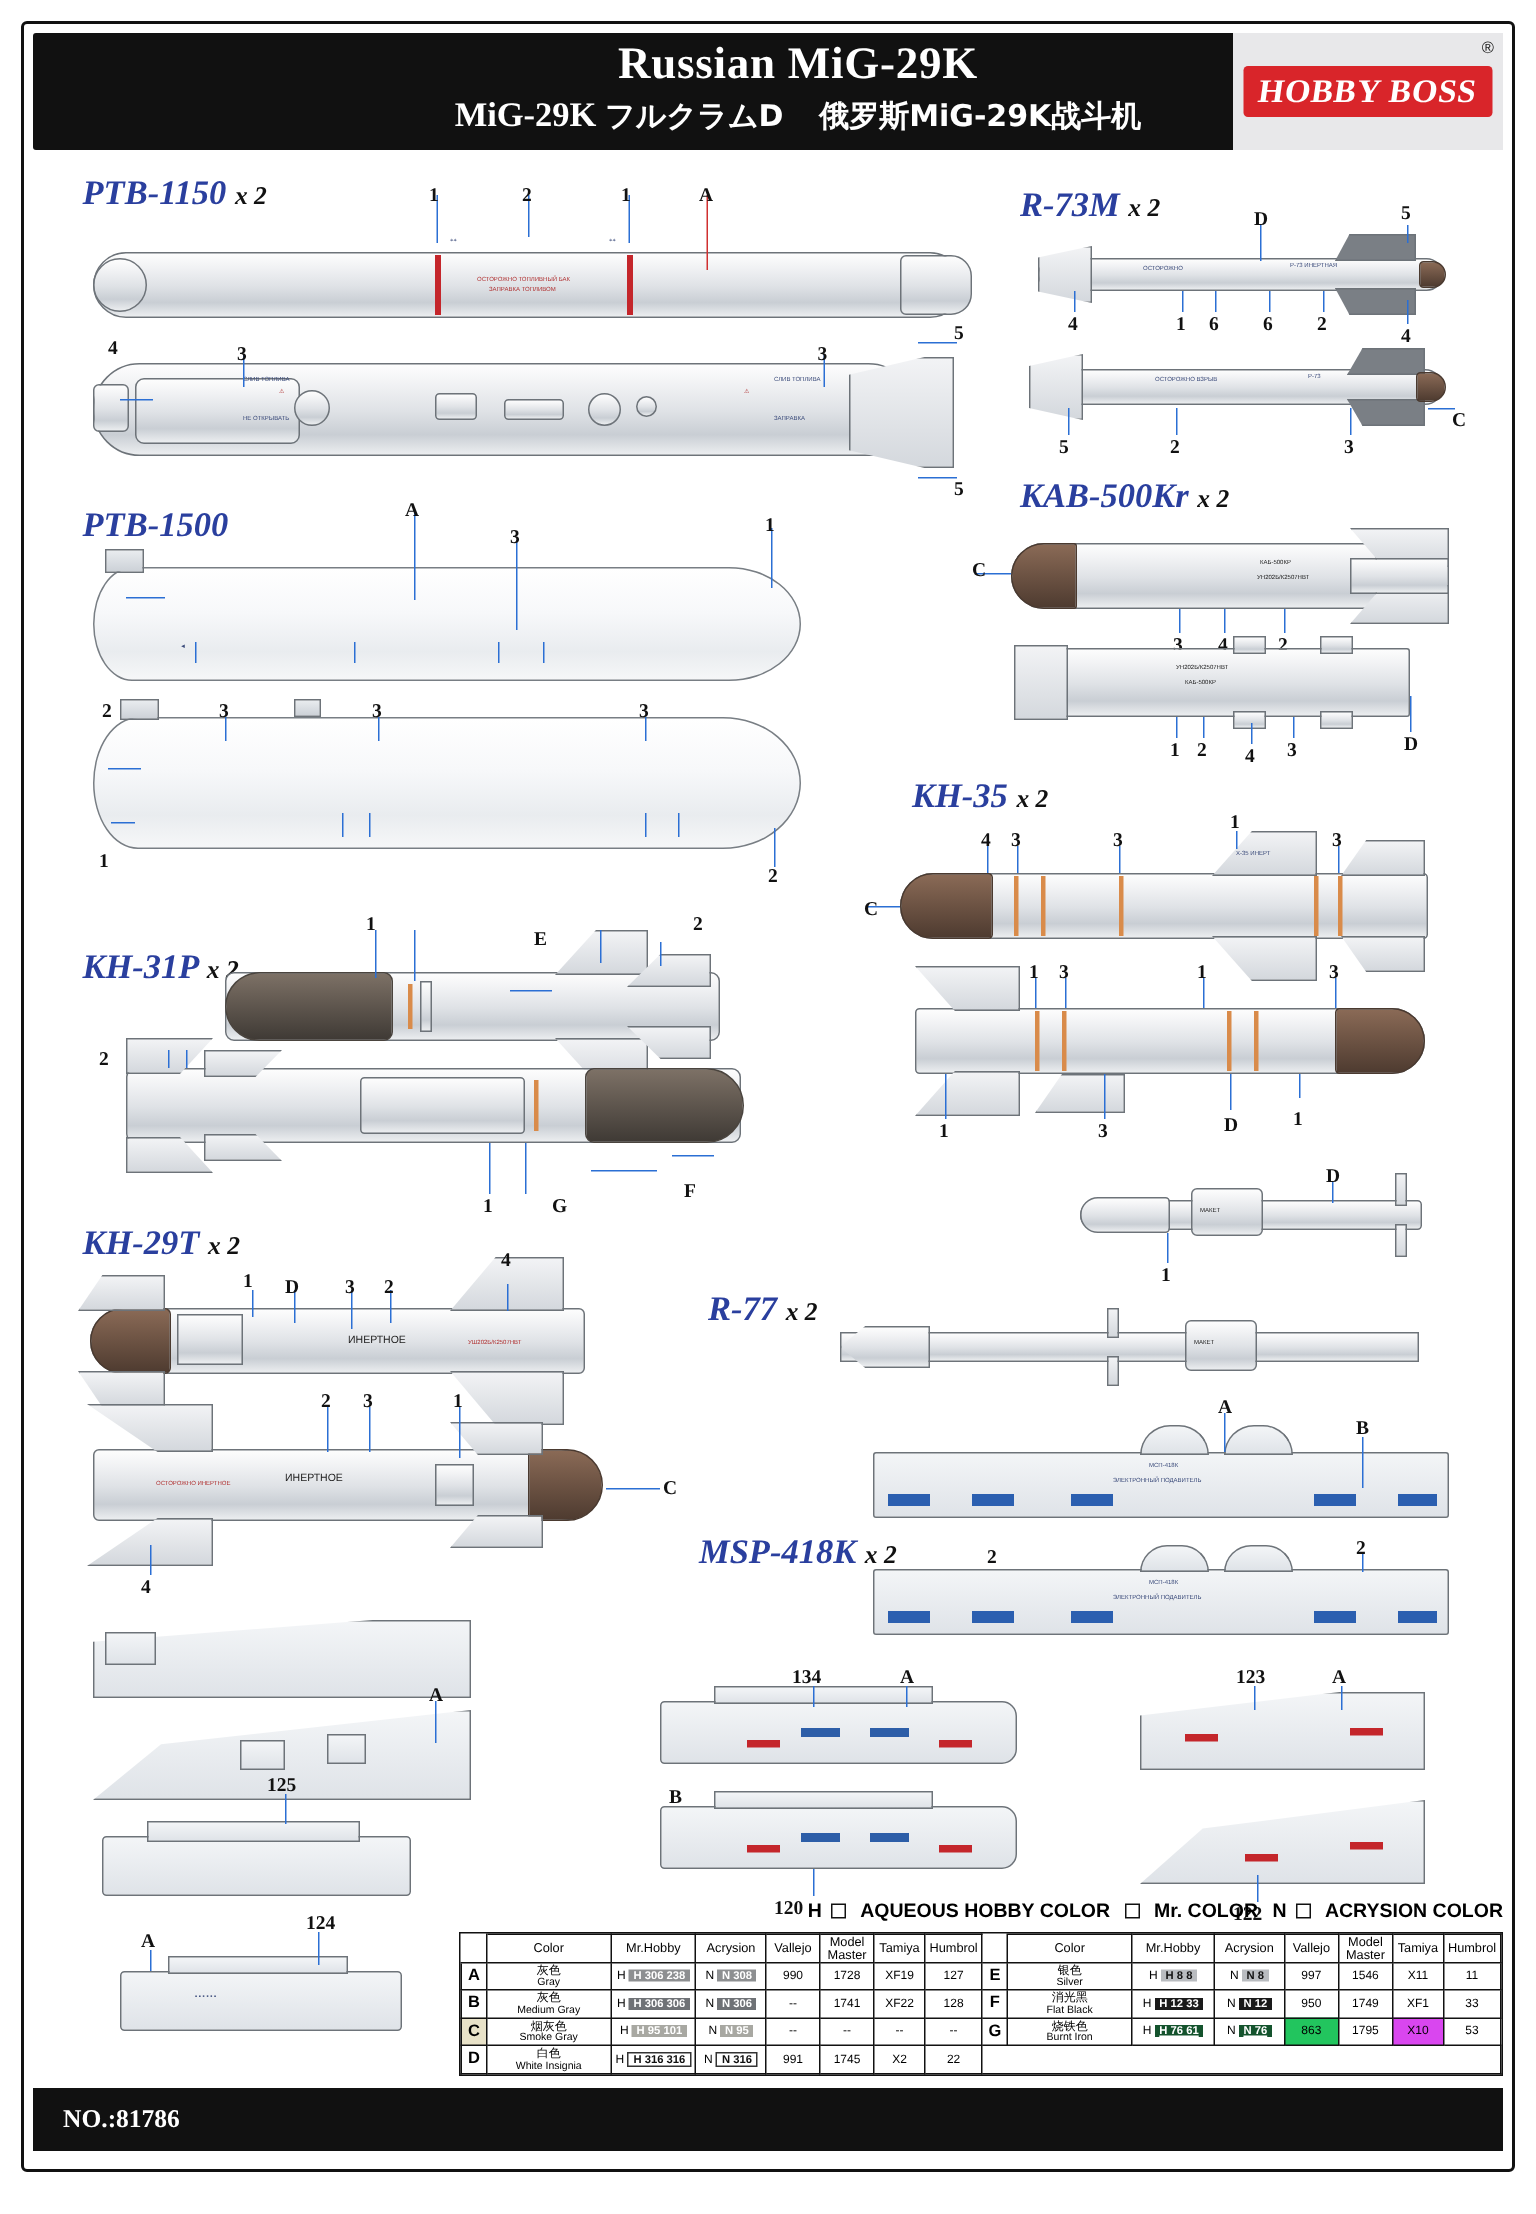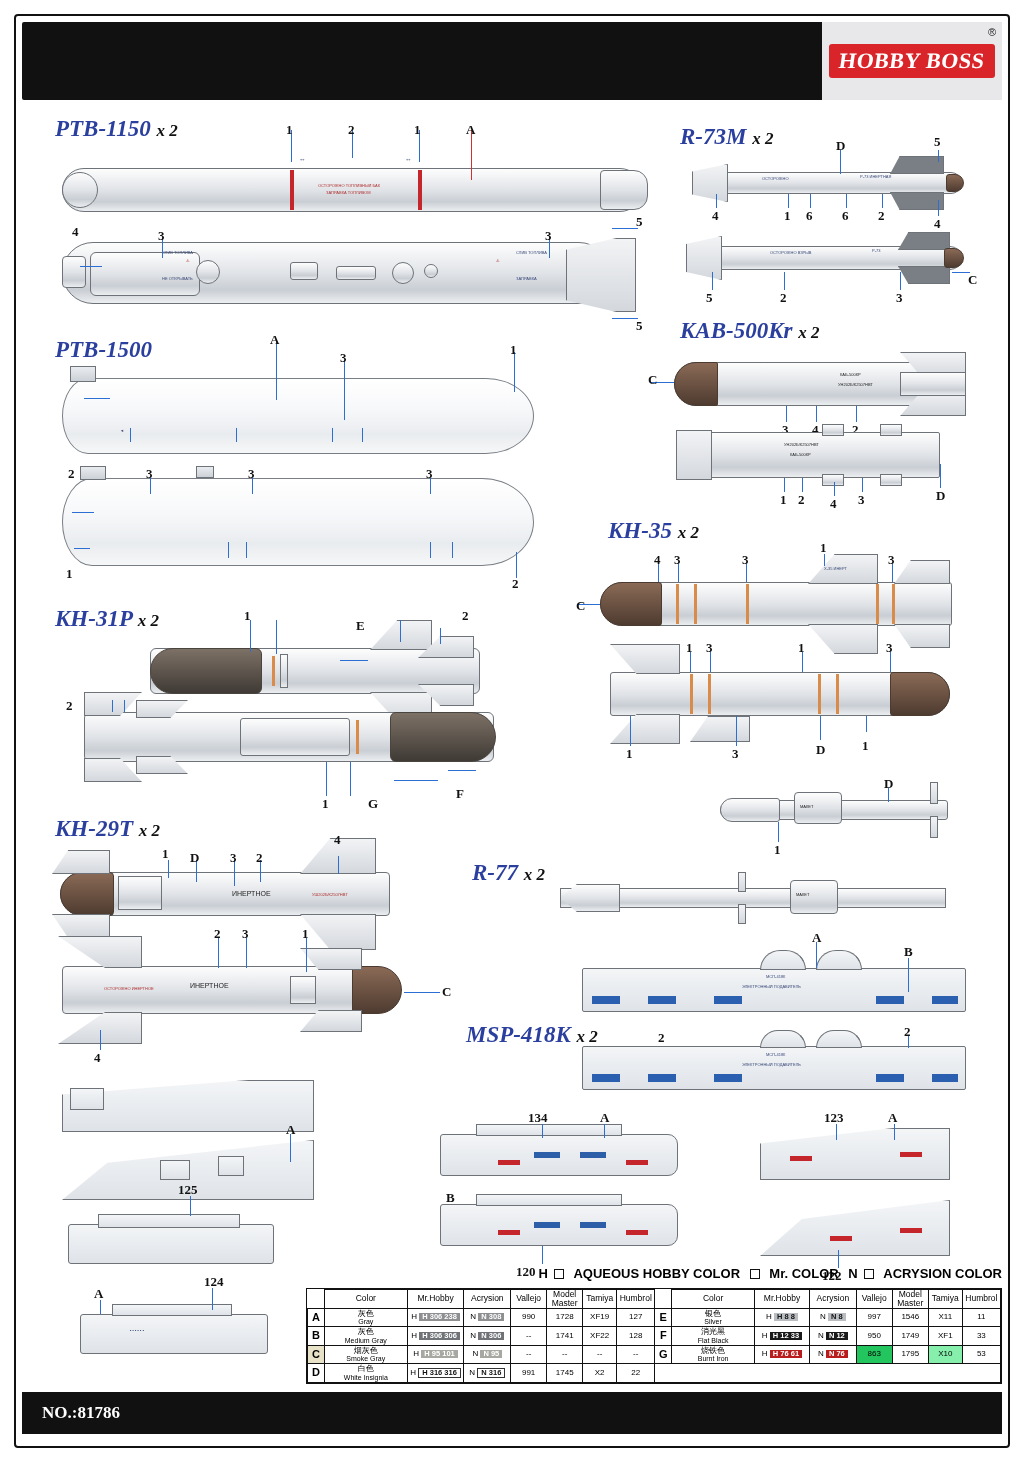--- a/index.html
+++ b/index.html
@@ -169,21 +169,21 @@
   .note {
     position:absolute; left:306px; top:1390px; width:696px; font-size:9.5px; text-align:center;
     font-family:"Liberation Sans", sans-serif;
   }
   .swA { background:#8d8f91; }
   .swB { background:#6f7276; }
   .swC { background:#a8a8a2; }
   .swD { background:#ffffff; color:#111 !important; border:1px solid #333; }
   .swE { background:#b9bcc0; color:#111 !important; }
   .swF { background:#1a1a1a; }
-  .swG { background:#b91c1c; }
+  .swG { background:#14532d;text-decoration:underline; }
 
   
   .plate {
     position:absolute;
     background:linear-gradient(to bottom,#f3f5f7,#dfe3e8);
     border:1px solid #6d7379;
   }
   .pylon {
     position:absolute;
     background:linear-gradient(to bottom,#e9ecef,#ccd1d7);
@@ -192,20 +192,28 @@
   .blue-tab { position:absolute; background:#2b5fb0; }
 </style>
 </head>
 <body>
 
 <div class="page">
 
   <div class="outer-border"></div>
 
   <div class="header">
+    <div class="hdr-center">
+      <div class="hdr-title">Russian MiG-29K</div>
+      <div class="hdr-sub">
+        <span>MiG-29K</span>
+        <span class="jp">フルクラムD</span>
+        <span class="cn">俄罗斯MiG-29K战斗机</span>
+      </div>
+    </div>
     <div class="logo">
       <span class="logo-reg">®</span>
       <span class="logo-inner"><span class="logo-skew">HOBBY BOSS</span></span>
     </div>
   </div>
 
   <div class="sec-title" style="left:55px; top:116px;">
     <span>PTB-1150</span> <span class="x2">x 2</span>
   </div>
 
@@ -291,21 +299,21 @@
     <div class="ln ln-v" style="left:516px; top:552px; height:26px;"></div>
     <div class="ln ln-h" style="left:74px; top:548px; width:16px;"></div>
     <div class="cal" style="left:68px; top:466px;">2</div>
     <div class="cal" style="left:146px; top:466px;">3</div>
     <div class="cal" style="left:248px; top:466px;">3</div>
     <div class="cal" style="left:426px; top:466px;">3</div>
     <div class="cal" style="left:66px; top:566px;">1</div>
     <div class="cal" style="left:512px; top:576px;">2</div>
   </div>
 
-  <div class="sec-title" style="left:55px; top:606px;">
+  <div class="sec-title" style="left:55px; top:632px;">
     <span>KH-31P</span> <span class="x2">x 2</span>
   </div>
   <div>
     <div class="body-gray" style="left:150px; top:648px; width:330px; height:46px; border-radius:6px;"></div>
     <div class="dark-nose" style="left:150px; top:648px; width:112px; height:46px; border-radius:23px 6px 6px 23px;"></div>
     <div class="fin" style="left:370px; top:620px; width:62px; height:30px; clip-path:polygon(0 100%,44% 0,100% 0,100% 100%);"></div>
     <div class="fin" style="left:370px; top:692px; width:62px; height:30px; clip-path:polygon(0 0,44% 100%,100% 100%,100% 0);"></div>
     <div class="fin" style="left:418px; top:636px; width:56px; height:22px; clip-path:polygon(0 100%,40% 0,100% 0,100% 100%);"></div>
     <div class="fin" style="left:418px; top:684px; width:56px; height:22px; clip-path:polygon(0 0,40% 100%,100% 100%,100% 0);"></div>
     <div class="body-gray" style="left:280px; top:654px; width:8px; height:34px;"></div>
@@ -751,21 +759,21 @@
 
           <td class="idx" style="background:#fff;">G</td>
           <td class="cname" style="background:#fff;">
             <div class="cn">烧铁色</div>
             <div class="en">Burnt Iron</div>
           </td>
           <td class="hb-cell" style="background:#fff;">H&nbsp;<span class="chip swG">H 76 61</span></td>
           <td class="hb-cell" style="background:#fff;">N&nbsp;<span class="chip swG">N 76</span></td>
           <td style="background:#22c55e;">863</td>
           <td style="background:#fff;">1795</td>
-          <td style="background:#86efac;text-align:center;">X10</td>
+          <td style="background:#d946ef;text-align:center;">X10</td>
           <td style="background:#fff;">53</td>
         </tr>
 
         <tr>
           <td class="idx">D</td>
           <td class="cname">
             <div class="cn">白色</div>
             <div class="en">White Insignia</div>
           </td>
           <td class="hb-cell">H&nbsp;<span class="chip swD">H 316 316</span></td>

